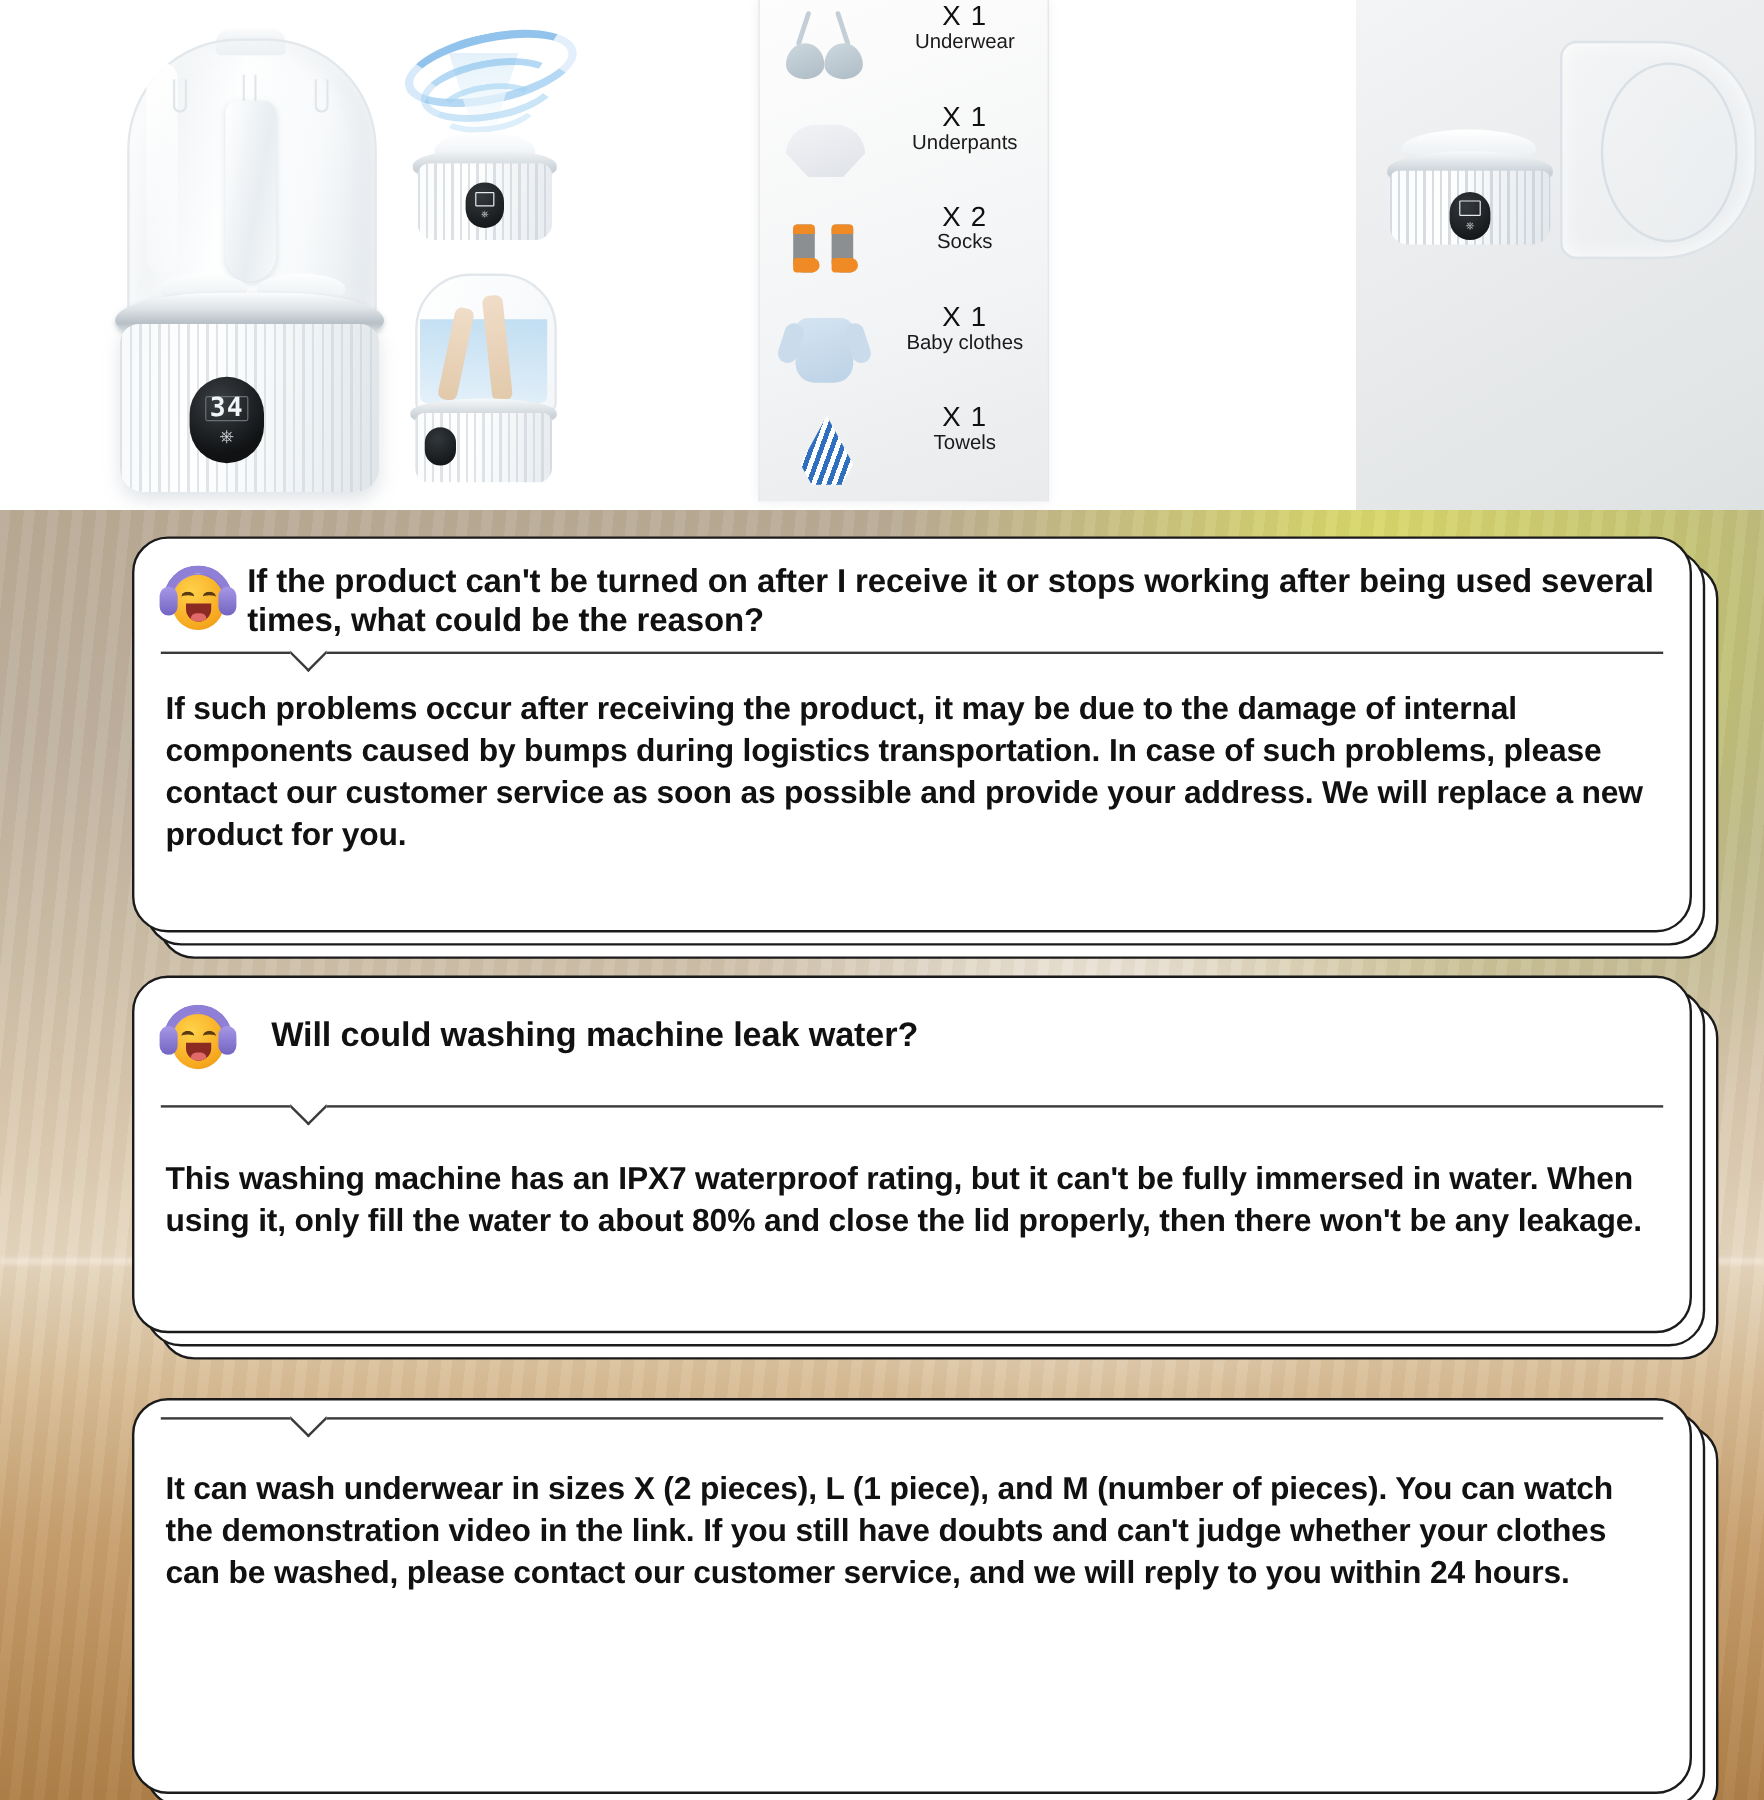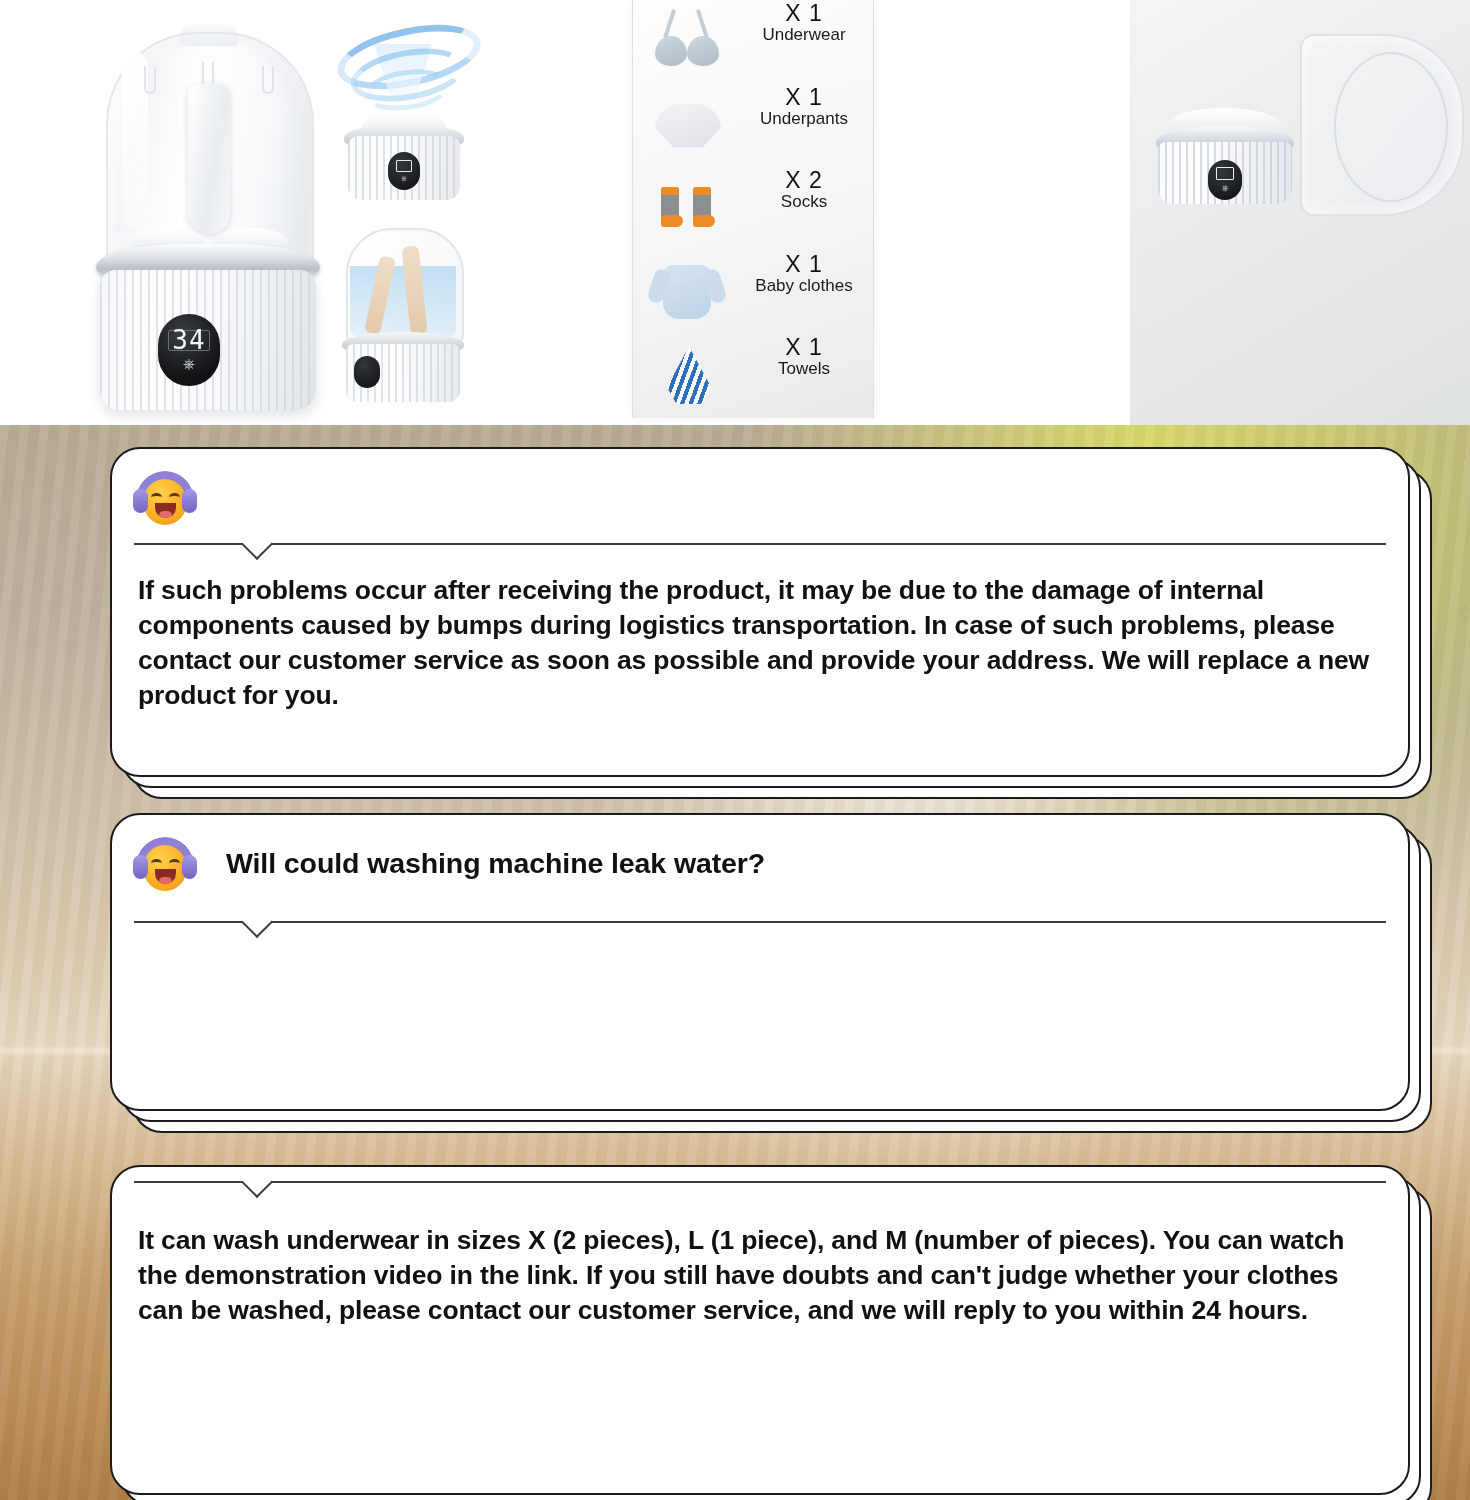--- a/index.html
+++ b/index.html
@@ -50,21 +50,21 @@
       repeating-linear-gradient(90deg,rgba(200,208,215,.55) 0px,rgba(200,208,215,.55) 2px,rgba(255,255,255,0) 2px,rgba(255,255,255,0) 8px),
       linear-gradient(95deg,#f7f9fa 0%,#ffffff 30%,#f1f4f6 70%,#dfe4e8 100%);
     box-shadow:0 6px 14px rgba(170,180,190,.35);
   }
   .hero .screen{
     position:absolute;left:74px;top:292px;width:62px;height:72px;border-radius:32px;
     background:radial-gradient(circle at 40% 28%,#3a3f43,#101214 70%);
     display:flex;flex-direction:column;align-items:center;justify-content:center;gap:5px;
   }
   .hero .screen .digits{
-    font-family:"DejaVu Sans Mono", monospace;font-weight:400;font-size:26px;color:#f2f5f7;letter-spacing:1px;
+    font-family:"DejaVu Sans Mono", monospace;font-weight:700;font-size:22px;color:#f2f5f7;letter-spacing:1px;
     border:1px solid #6a7076;border-radius:2px;padding:0 3px;line-height:19px;
   }
   .hero .screen .pw{color:#d7dbdf;font-size:15px;line-height:15px;}
 
   
   .vortex{position:absolute;left:330px;top:24px;width:152px;height:184px;}
   .vortex .swirl{position:absolute;border-radius:50%;border:7px solid rgba(90,160,225,.62);}
   .vortex .s1{left:6px;top:4px;width:132px;height:44px;transform:rotate(-12deg);border-color:rgba(100,170,230,.7) rgba(100,170,230,.18) rgba(120,185,235,.55) rgba(100,170,230,.25);}
   .vortex .s2{left:20px;top:26px;width:104px;height:38px;transform:rotate(-10deg);border-width:6px;border-color:rgba(120,185,235,.55) transparent rgba(150,205,240,.5) rgba(120,185,235,.3);}
   .vortex .s3{left:34px;top:46px;width:76px;height:30px;transform:rotate(-8deg);border-width:5px;border-color:rgba(160,210,242,.6) transparent rgba(180,220,245,.45) transparent;}
@@ -338,20 +338,21 @@
             <div class="e-band"></div>
             <div class="e-head"></div>
             <div class="e-cupL"></div>
             <div class="e-cupR"></div>
             <div class="e-eyeL"></div>
             <div class="e-eyeR"></div>
             <div class="e-mouth">
                 <span class="e-tongue"></span>
               </div>
           </div>
+          <div class="q-text">If the product can't be turned on after I receive it or stops working after being used several times, what could be the reason?</div>
         </div>
         <div class="divider">
           <div class="line"></div>
           <div class="notch"></div>
         </div>
         <div class="a-text">If such problems occur after receiving the product, it may be due to the damage of internal components caused by bumps during logistics transportation. In case of such problems, please contact our customer service as soon as possible and provide your address. We will replace a new product for you.</div>
       </div>
     </div>
 
     <div class="card-wrap" style="left:110px;top:388px;width:1300px;height:298px;">
@@ -369,20 +370,21 @@
             <div class="e-mouth">
                 <span class="e-tongue"></span>
               </div>
           </div>
           <div class="q-text centered" style="margin-left:28px;">Will could washing machine leak water?</div>
         </div>
         <div class="divider" style="margin-top:14px;">
           <div class="line"></div>
           <div class="notch"></div>
         </div>
+        <div class="a-text" style="padding-top:28px;">This washing machine has an IPX7 waterproof rating, but it can't be fully immersed in water. When using it, only fill the water to about 80% and close the lid properly, then there won't be any leakage.</div>
       </div>
     </div>
 
     <div class="card-wrap" style="left:110px;top:740px;width:1300px;height:330px;">
       <div class="card-shadowlayer" style="left:22px;top:22px;width:1296px;height:326px;"></div>
       <div class="card-shadowlayer" style="left:11px;top:11px;width:1296px;height:326px;"></div>
       <div class="card" style="width:1296px;height:326px;">
         <div class="divider" style="margin-top:14px;">
           <div class="line"></div>
           <div class="notch"></div>

